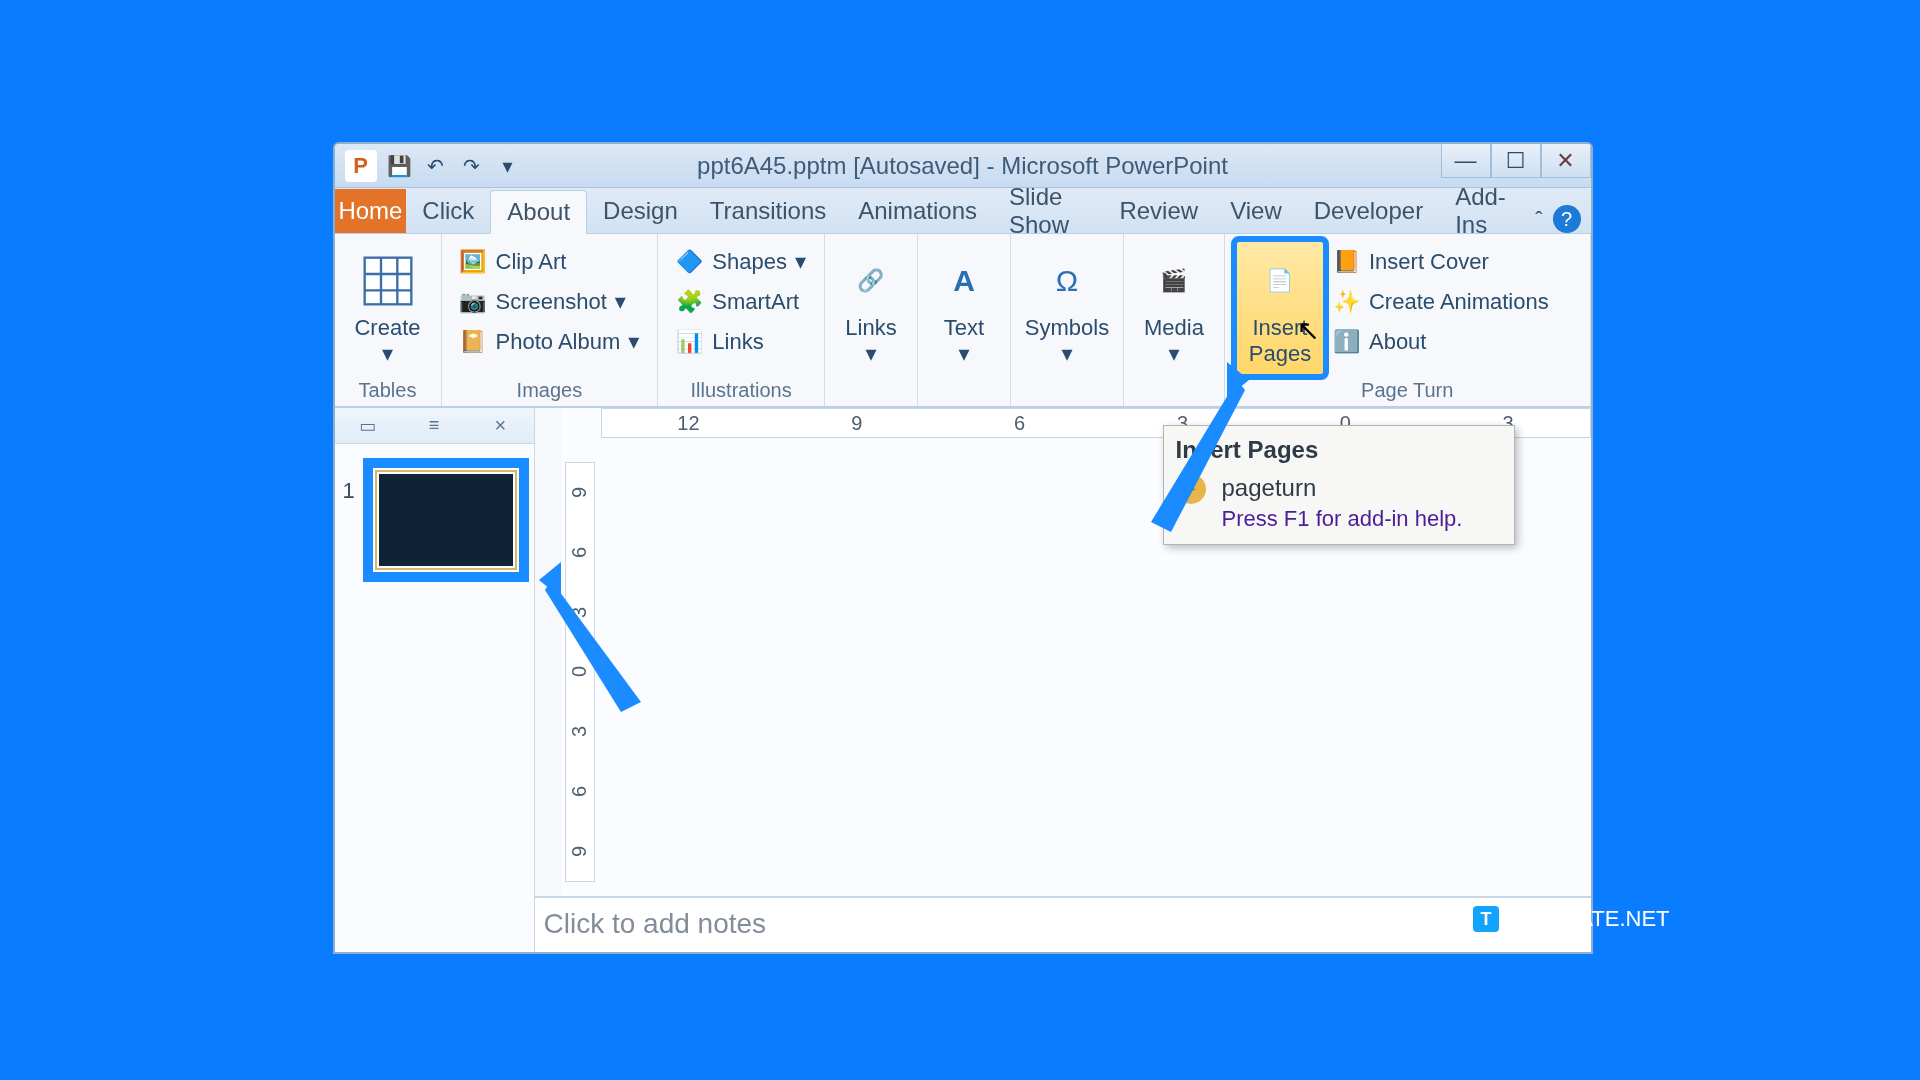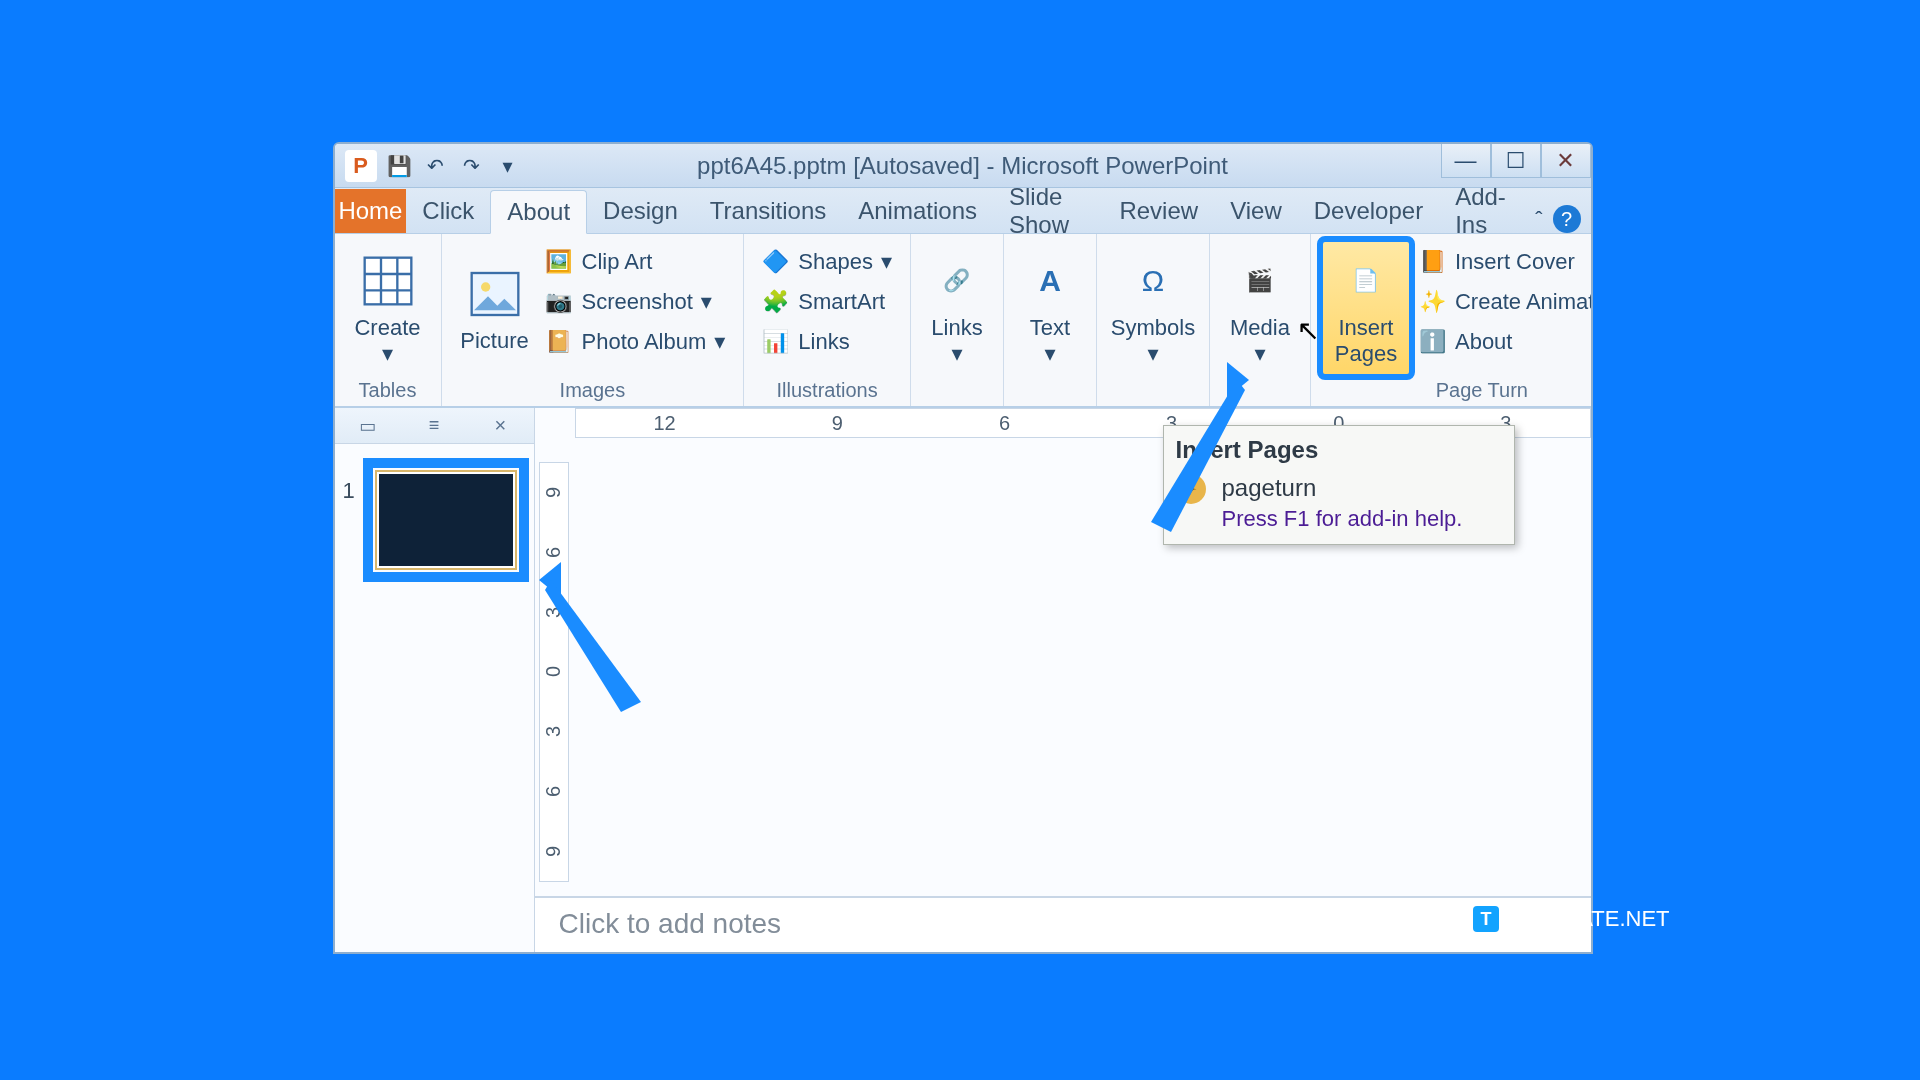--- a/index.html
+++ b/index.html
@@ -160,20 +160,21 @@
   .thumb {
     width:142px; height:100px;
     background:#0e2238;
     border:2px solid #d8b66a;
     box-shadow: 0 0 0 2px #fff inset;
   }
   .thumb-wrap { border:6px solid #1a8cff; padding:2px; }
   .editor {
     flex:1; position:relative; background:#fafcff;
     overflow:hidden;
+    margin-left:26px;
   }
   .hruler {
     position:absolute; top:0; left:40px; right:0; height:30px;
     background:#fff; border:1px solid #c8d6e6;
     display:flex; align-items:center; justify-content:space-around;
     font-size:20px; color:#4c5e70;
   }
   .vruler {
     position:absolute; left:4px; top:54px; width:30px; height:420px;
     background:#fff; border:1px solid #c8d6e6;
@@ -192,21 +193,21 @@
     display:flex; align-items:center; justify-content:center;
     color:#8ea4b5; font-size:24px;
   }
   .ph1 { left:40px; top:120px; width:430px; height:80px; font-size:26px; }
   .ph2 { left:78px; top:218px; width:356px; height:94px; font-size:22px; }
   
   .notes {
     position:absolute; left:200px; right:0; bottom:0;
     height:56px; background:#fff;
     border-top:2px solid #c8d6e6;
-    padding:10px 24px; font-size:28px; color:#828d99;
+    padding:10px 9px; font-size:28px; color:#828d99;
   }
   
   .tooltip {
     position:absolute; left:922px; top:283px;
     width:352px; height:120px;
     background:#f7f8f6;
     border:1px solid #b0b6ae;
     box-shadow: 3px 3px 8px rgba(0,0,0,.25);
     padding:10px 12px;
     z-index:50;
@@ -283,30 +284,20 @@
             </div>
             <span>Create</span>
             <span>▾</span>
           </div>
         </div>
         <div class="group-label">Tables</div>
       </div>
 
       <div class="group">
         <div class="group-body">
-          <div class="bigbtn">
-            <div class="icon">
-              <svg class="generic-icon" viewBox="0 0 24 24">
-                  <rect x="2" y="3" width="20" height="18" fill="#eaf4ff" stroke="#3a6ea8"></rect>
-                  <circle cx="8" cy="9" r="2" fill="#f6d96b"></circle>
-                  <path d="M3 19l6-6 4 4 3-3 5 5" fill="#6fa8dc"></path>
-                </svg>
-            </div>
-            <span>Picture</span>
-          </div>
           <div class="smallbtn-row">
             <div class="smallbtn">
               <span class="icon">🖼️</span>
               <span>Clip Art</span>
             </div>
             <div class="smallbtn">
               <span class="icon">📷</span>
               <span>Screenshot</span>
               <span>▾</span>
             </div>

